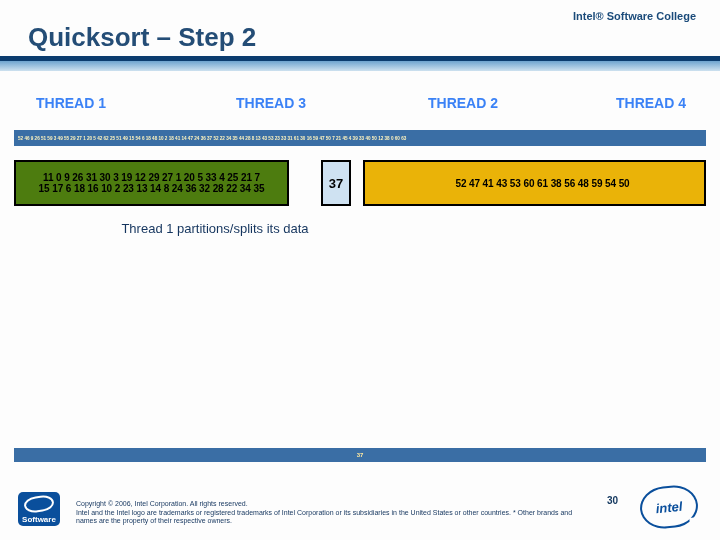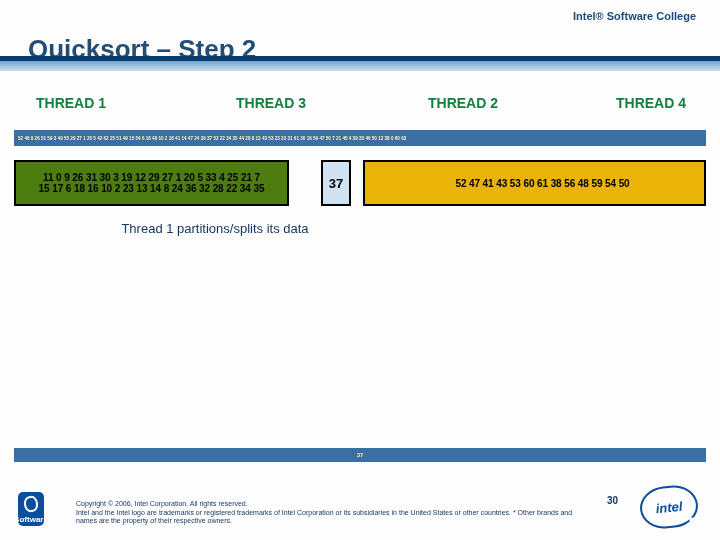--- a/index.html
+++ b/index.html
@@ -11,28 +11,28 @@
     overflow:hidden;
     color:#000;
   }
   .header-area { position:absolute; left:0; top:0; right:0; }
   .college {
     position:absolute; right:24px; top:10px;
     font-size:11px; font-weight:bold; color:#1b4b7a;
   }
   .title {
     position:absolute; left:28px; top:22px;
-    font-size:26px; font-weight:bold; color:#244d76;margin-top:12px;
+    font-size:26px; font-weight:bold; color:#244d76;
   }
   .rule-dk { position:absolute; left:0; top:56px; right:0; height:5px; background:#0b3c6e; }
   .rule-lt { position:absolute; left:0; top:61px; right:0; height:10px;
              background:linear-gradient(#6ea4cf,#cde1ef); }
 
   .th-row { position:absolute; top:95px; left:0; right:0; height:22px; }
-  .th { position:absolute; font-size:14px; font-weight:bold; color:#15803d; }
+  .th { position:absolute; font-size:14px; font-weight:bold; color:#3b82f6; }
 
   .longbar {
     position:absolute; left:14px; right:14px; top:130px; height:16px;
     background:#3a6ea5; color:#fff4bf; font-size:4.6px; letter-spacing:0px;
     display:flex; align-items:center; padding:0 4px; box-sizing:border-box;
     white-space:nowrap; overflow:hidden; font-weight:bold;
   }
 
   .boxes { position:absolute; left:14px; right:14px; top:160px; height:50px; display:flex; }
   .box {
@@ -58,21 +58,21 @@
     position:absolute; left:14px; right:14px; top:448px; height:14px;
     background:#3a6ea5; color:#ffe9a0;
     display:flex; align-items:center; justify-content:center;
     font-size:6px; font-weight:bold;
   }
 
   .footer {
     position:absolute; left:0; right:0; bottom:0; height:60px;
   }
   .logo-left {
-    position:absolute; left:18px; bottom:14px; width:26px; height:34px;
+    position:absolute; left:18px; bottom:14px; width:42px; height:34px;
     background:#0a4f9c; border-radius:5px;
     display:flex; align-items:flex-end; justify-content:center;
     color:#fff; font-size:8px; font-weight:bold; padding-bottom:2px; box-sizing:border-box;
   }
   .logo-left::before{
     content:""; position:absolute; top:4px; left:6px; right:6px; height:12px;
     border:2px solid #fff; border-radius:50%/60%;
     transform:rotate(-8deg);
   }
   .copyright {

